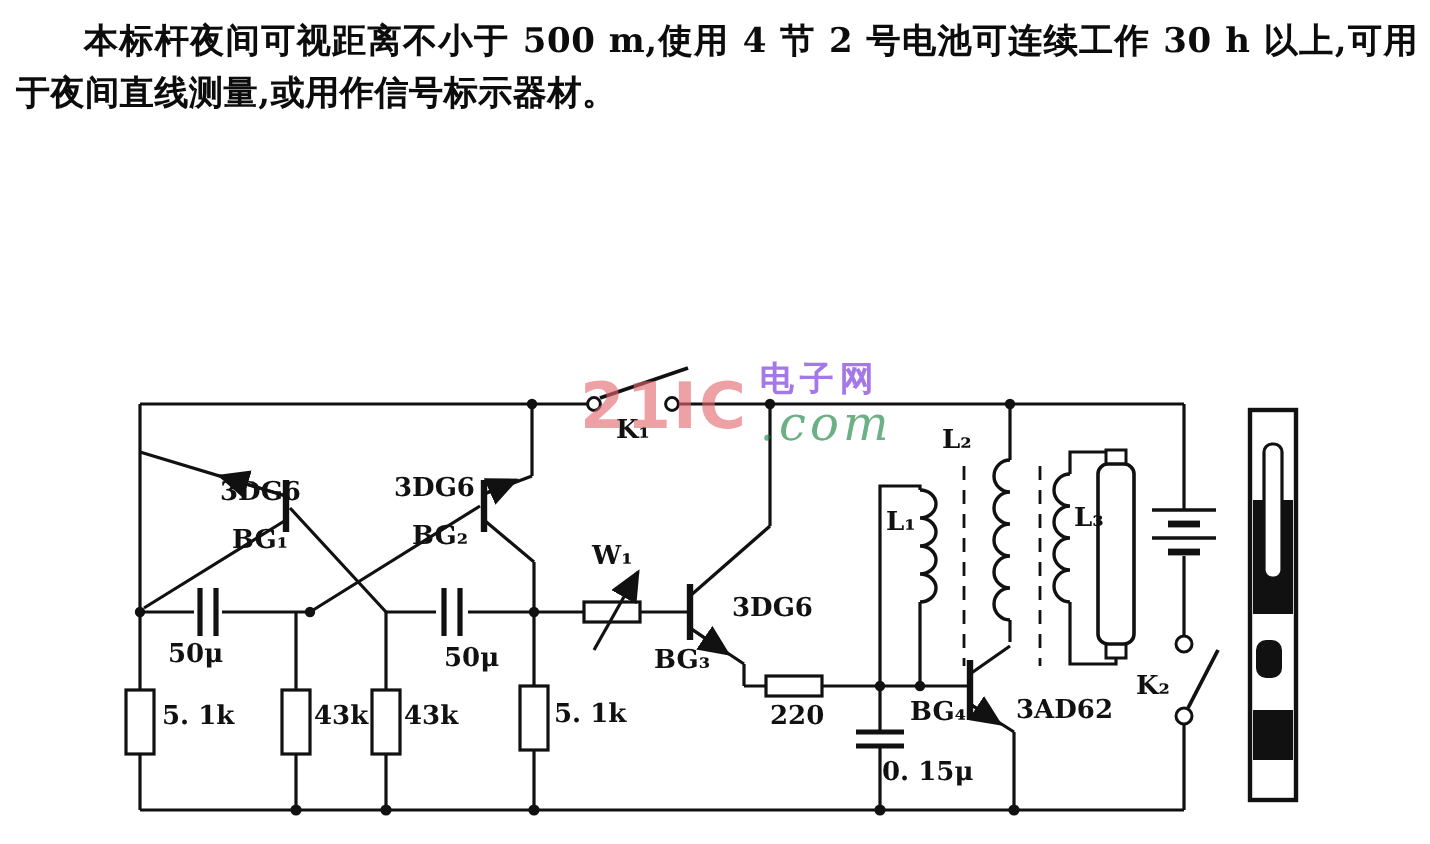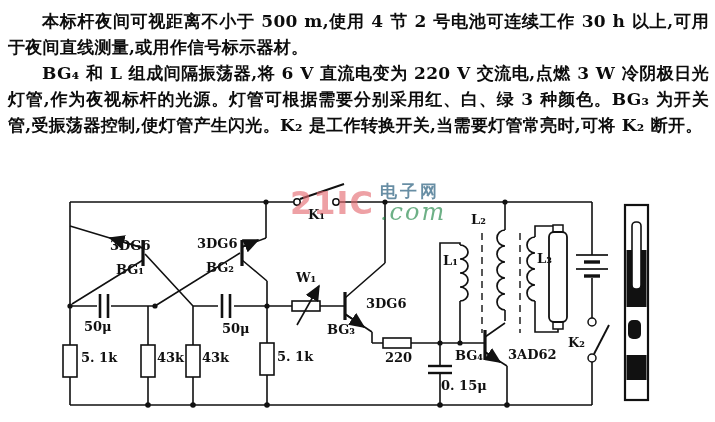--- a/index.html
+++ b/index.html
@@ -11,33 +11,32 @@
                text-align:justify;text-indent:2em;letter-spacing:0.3px;}
   
   #schematic{position:absolute;left:0;top:0;width:715px;height:422px;}
   .lbl{font-family:"DejaVu Serif","DejaVu Sans",serif;font-size:13px;font-weight:bold;fill:#111;}
   
   #watermark{position:absolute;left:290px;top:183px;display:flex;align-items:flex-start;
              opacity:0.62;pointer-events:none;}
   #wm-brand{font-family:"DejaVu Sans",sans-serif;font-weight:bold;font-size:32px;line-height:40px;
             color:#e4686f;letter-spacing:1px;}
   #wm-right{display:flex;flex-direction:column;margin-left:6px;}
-  #wm-site{font-family:Liberation Sans, sans-serif;font-weight:bold;font-size:17px;line-height:18px;
-           color:#0c4a6e;letter-spacing:3px;}
+  #wm-site{font-family:Liberation Mono, monospace;font-weight:bold;font-size:17px;line-height:18px;
+           color:#6d28d9;letter-spacing:3px;}
   #wm-domain{font-family:"DejaVu Serif",serif;font-weight:normal;font-style:italic;font-size:24px;
              line-height:22px;color:#15803d;letter-spacing:2px;}
 </style>
 </head>
 <body>
 
 <div id="page">
 
   <div id="textblock">
     <p>本标杆夜间可视距离不小于 500 m,使用 4 节 2 号电池可连续工作 30 h 以上,可用于夜间直线测量,或用作信号标示器材。</p>
-    <p>BG₄ 和 L 组成间隔振荡器,将 6 V 直流电变为 220 V 交流电,点燃 3 W 冷阴极日光灯管,作为夜视标杆的光源。灯管可根据需要分别采用红、白、绿 3 种颜色。BG₃ 为开关管,受振荡器控制,使灯管产生闪光。K₂ 是工作转换开关,当需要灯管常亮时,可将 K₂ 断开。</p>
   </div>
 
   <svg id="schematic" viewBox="0 0 715 422" xmlns="http://www.w3.org/2000/svg">
     <defs>
       <marker id="ah" orient="auto" markerWidth="11" markerHeight="9" refX="9" refY="4.5">
         <path d="M0,0 L10,4.5 L0,9 z" fill="#111"></path>
       </marker>
     </defs>
 
     <g stroke="#111" stroke-width="1.6" fill="none">

